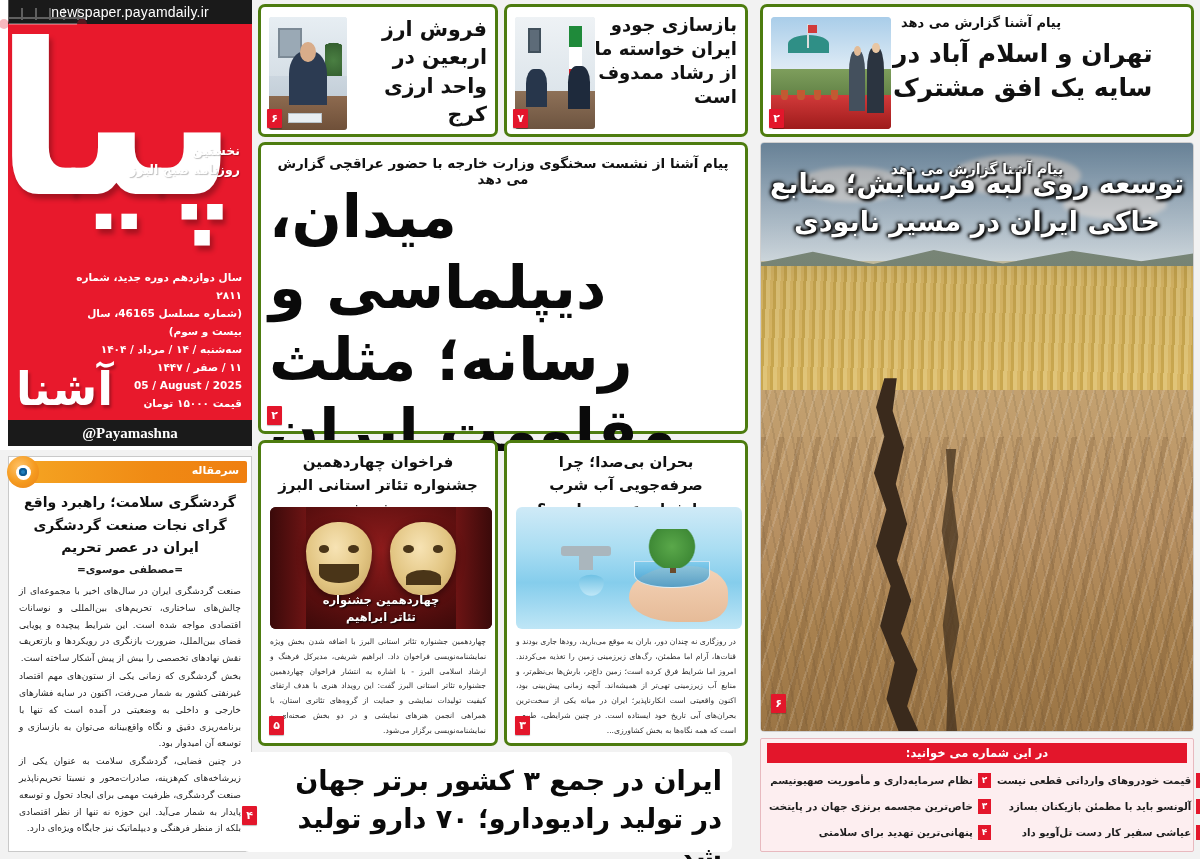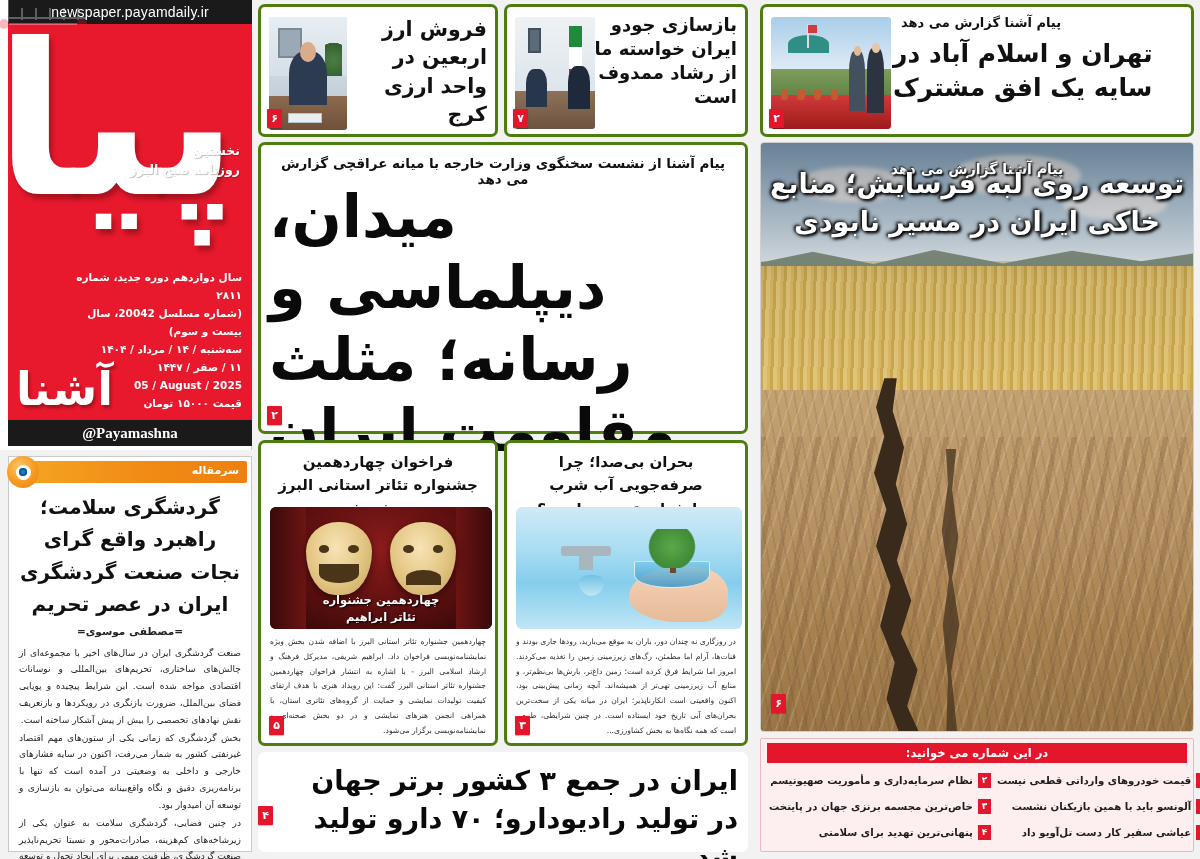--- a/index.html
+++ b/index.html
@@ -135,21 +135,21 @@
     background: #fff;
     display: flex; align-items: center; justify-content: center;
   }
   .eye-icon .pupil {
     width: 8px; height: 8px; border-radius: 50%;
     background: #1f7fbe;
     box-shadow: inset 0 0 0 2px #0d5a92;
   }
   .ed-inner { padding: 8px 10px 6px 10px; }
   .ed-title {
-    font-size: 20px; font-weight: 700; line-height: 1.62;
+    font-size: 14px; font-weight: 700; line-height: 1.62;
     text-align: center; color: #111;
   }
   .ed-author {
     margin-top: 4px; margin-bottom: 8px;
     text-align: center; font-size: 10.5px; font-weight: 700; color: #222;
   }
   .ed-body {
     font-size: 9.1px; line-height: 1.85;
     text-align: justify; color: #232323;
   }
@@ -274,21 +274,21 @@
     position: absolute; left: 9px; top: 64px;
     width: 226px; height: 122px; border-radius: 6px; overflow: hidden;
   }
   #card-water .body {
     position: absolute; left: 9px; right: 9px; top: 192px;
     font-size: 7.6px; line-height: 1.95; text-align: justify; color: #2a2a2a;
   }
 
   
   #card-radio {
-    left: 258px; top: 752px; width: 490px; height: 100px;
+    left: 242px; top: 752px; width: 490px; height: 100px;
     border: none; background: #ffffff; text-decoration: underline;
   }
   #card-radio .hl {
     position: absolute; right: 10px; left: 20px; top: 10px;
     font-size: 27px; font-weight: 700; line-height: 1.4;
     text-align: right; color: #0a0a0a;
   }
 
   
   #card-index {
@@ -458,21 +458,21 @@
 
     <div class="masthead-red">
       <div class="logo-glyph">پیام</div>
       <div class="tagline">
         <div>نخستین</div>
         <div>روزنامه صبح البرز</div>
       </div>
       <div class="ashna">آشنا</div>
       <div class="issue-info">
         <div>سال دوازدهم دوره جدید، شماره ۲۸۱۱</div>
-        <div>(شماره مسلسل 20042، سال بیست و سوم)</div>
+        <div>(شماره مسلسل 46165، سال بیست و سوم)</div>
         <div>سه‌شنبه / ۱۴ / مرداد / ۱۴۰۴</div>
         <div>۱۱ / صفر / ۱۴۴۷</div>
         <div class="lat">05 / August / 2025</div>
         <div>قیمت ۱۵۰۰۰ تومان</div>
       </div>
     </div>
 
     <svg class="wm-notes" viewBox="0 0 120 46">
       <g fill="none" stroke="#ffffff" stroke-width="2">
         <path d="M14 6 L14 36"></path>
@@ -562,21 +562,21 @@
         <div class="m1"></div>
           <div class="m2"></div>
           <div class="h1"></div>
           <div class="h2"></div>
       </div>
     </div>
     <div class="pnum" style="left:6px; bottom:6px;">۲</div>
   </div>
 
   <div class="card" id="card-main">
-    <div class="kicker">پیام آشنا از نشست سخنگوی وزارت خارجه با میانه عراقچی گزارش می دهد</div>
+    <div class="kicker">پیام آشنا از نشست سخنگوی وزارت خارجه با حضور عراقچی گزارش می دهد</div>
     <div class="hl">میدان، دیپلماسی و رسانه؛ مثلث مقاومت ایران</div>
     <div class="pnum" style="left:6px; bottom:6px;">۲</div>
   </div>
 
   <div class="card" id="card-photo">
     <div class="img art-drought">
       <div class="sky"></div>
       <div class="cloud c1"></div>
         <div class="cloud c2"></div>
         <div class="cloud c3"></div>
@@ -658,21 +658,21 @@
           <span class="idx-txt">پنهانی‌ترین تهدید برای سلامتی</span>
         </div>
       </div>
       <div class="idx-col left">
         <div class="idx-item">
           <span class="idx-num">۶</span>
           <span class="idx-txt">قیمت خودروهای وارداتی قطعی نیست</span>
         </div>
         <div class="idx-item">
           <span class="idx-num">۷</span>
-          <span class="idx-txt">آلونسو باید با همین بازیکنان نشست</span>
+          <span class="idx-txt">آلونسو باید با مطمئن بازیکنان بسازد</span>
         </div>
         <div class="idx-item">
           <span class="idx-num">۸</span>
           <span class="idx-txt">عیاشی سفیر کار دست تل‌آویو داد</span>
         </div>
       </div>
     </div>
   </div>
 
 </div>

